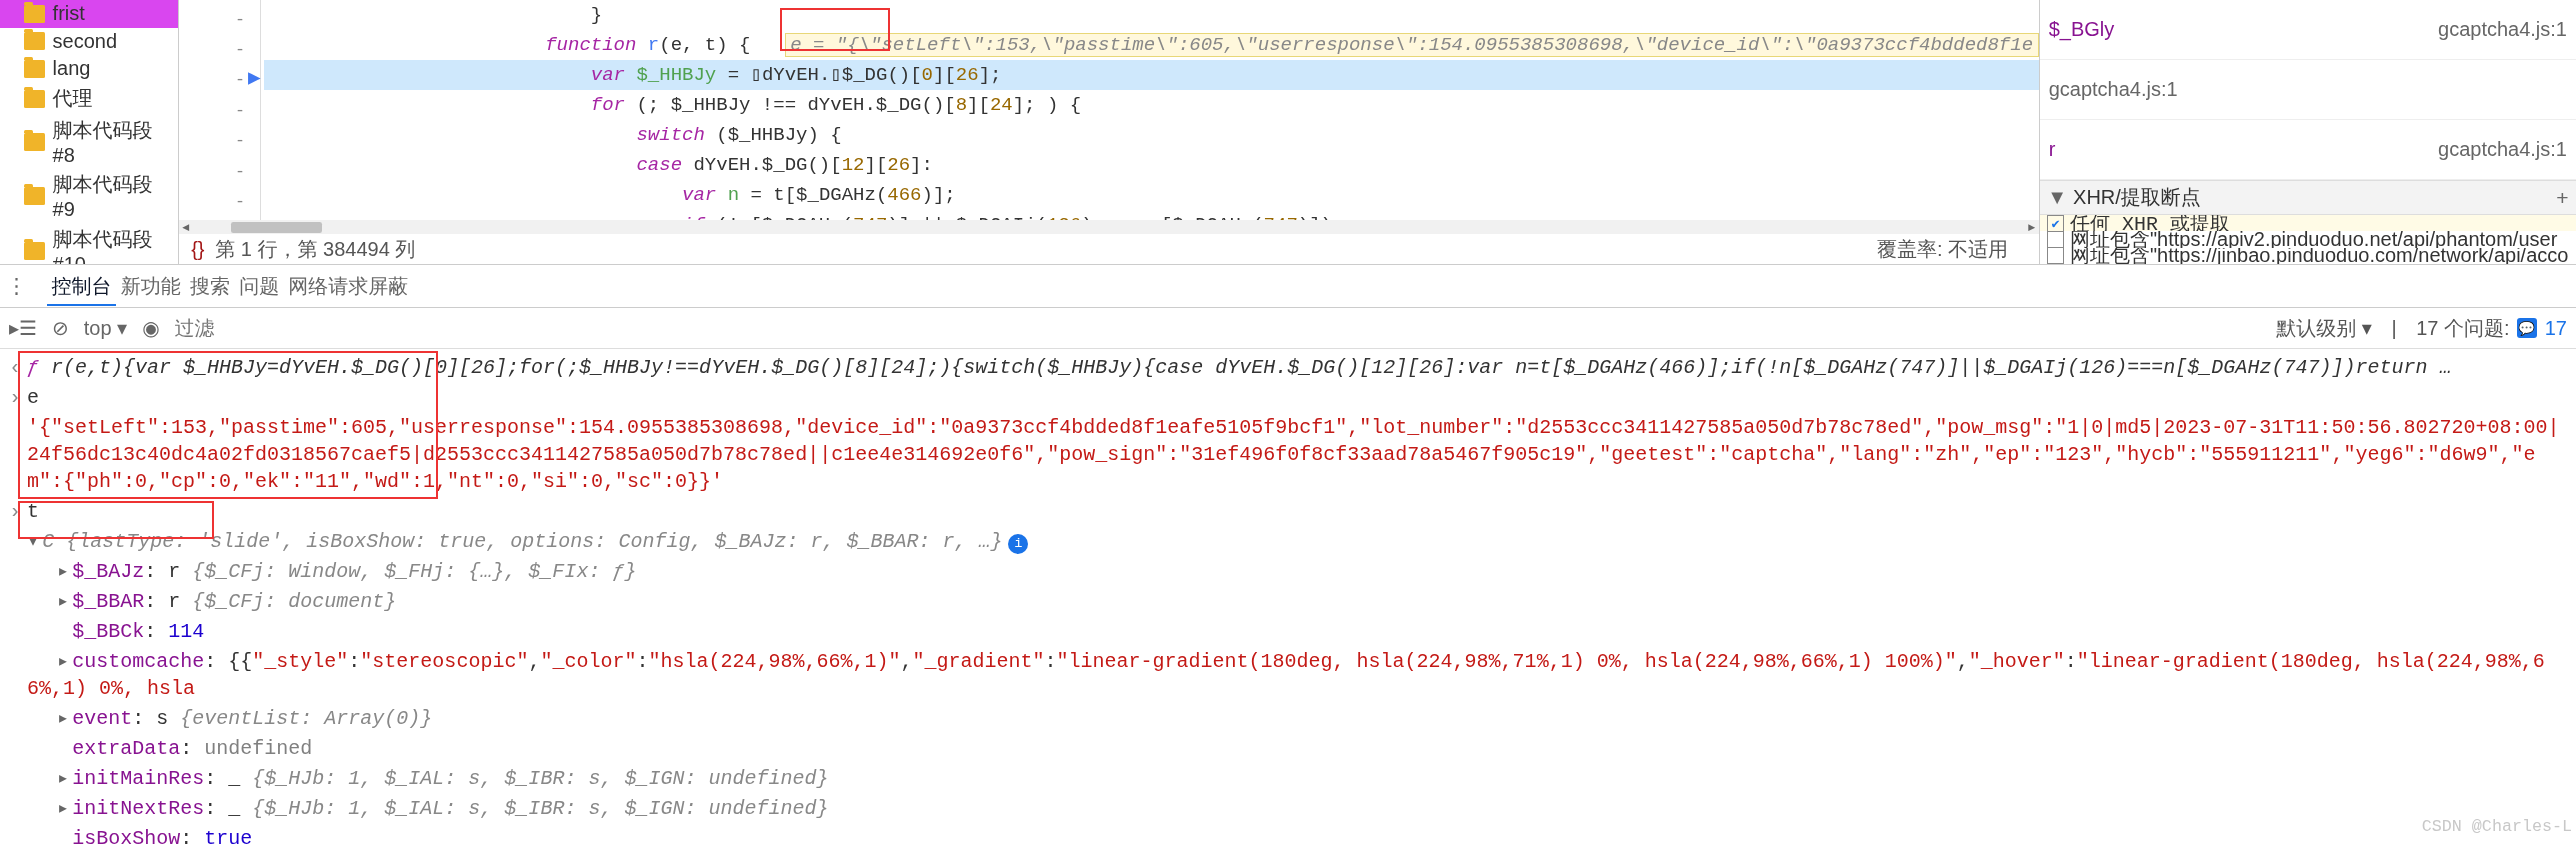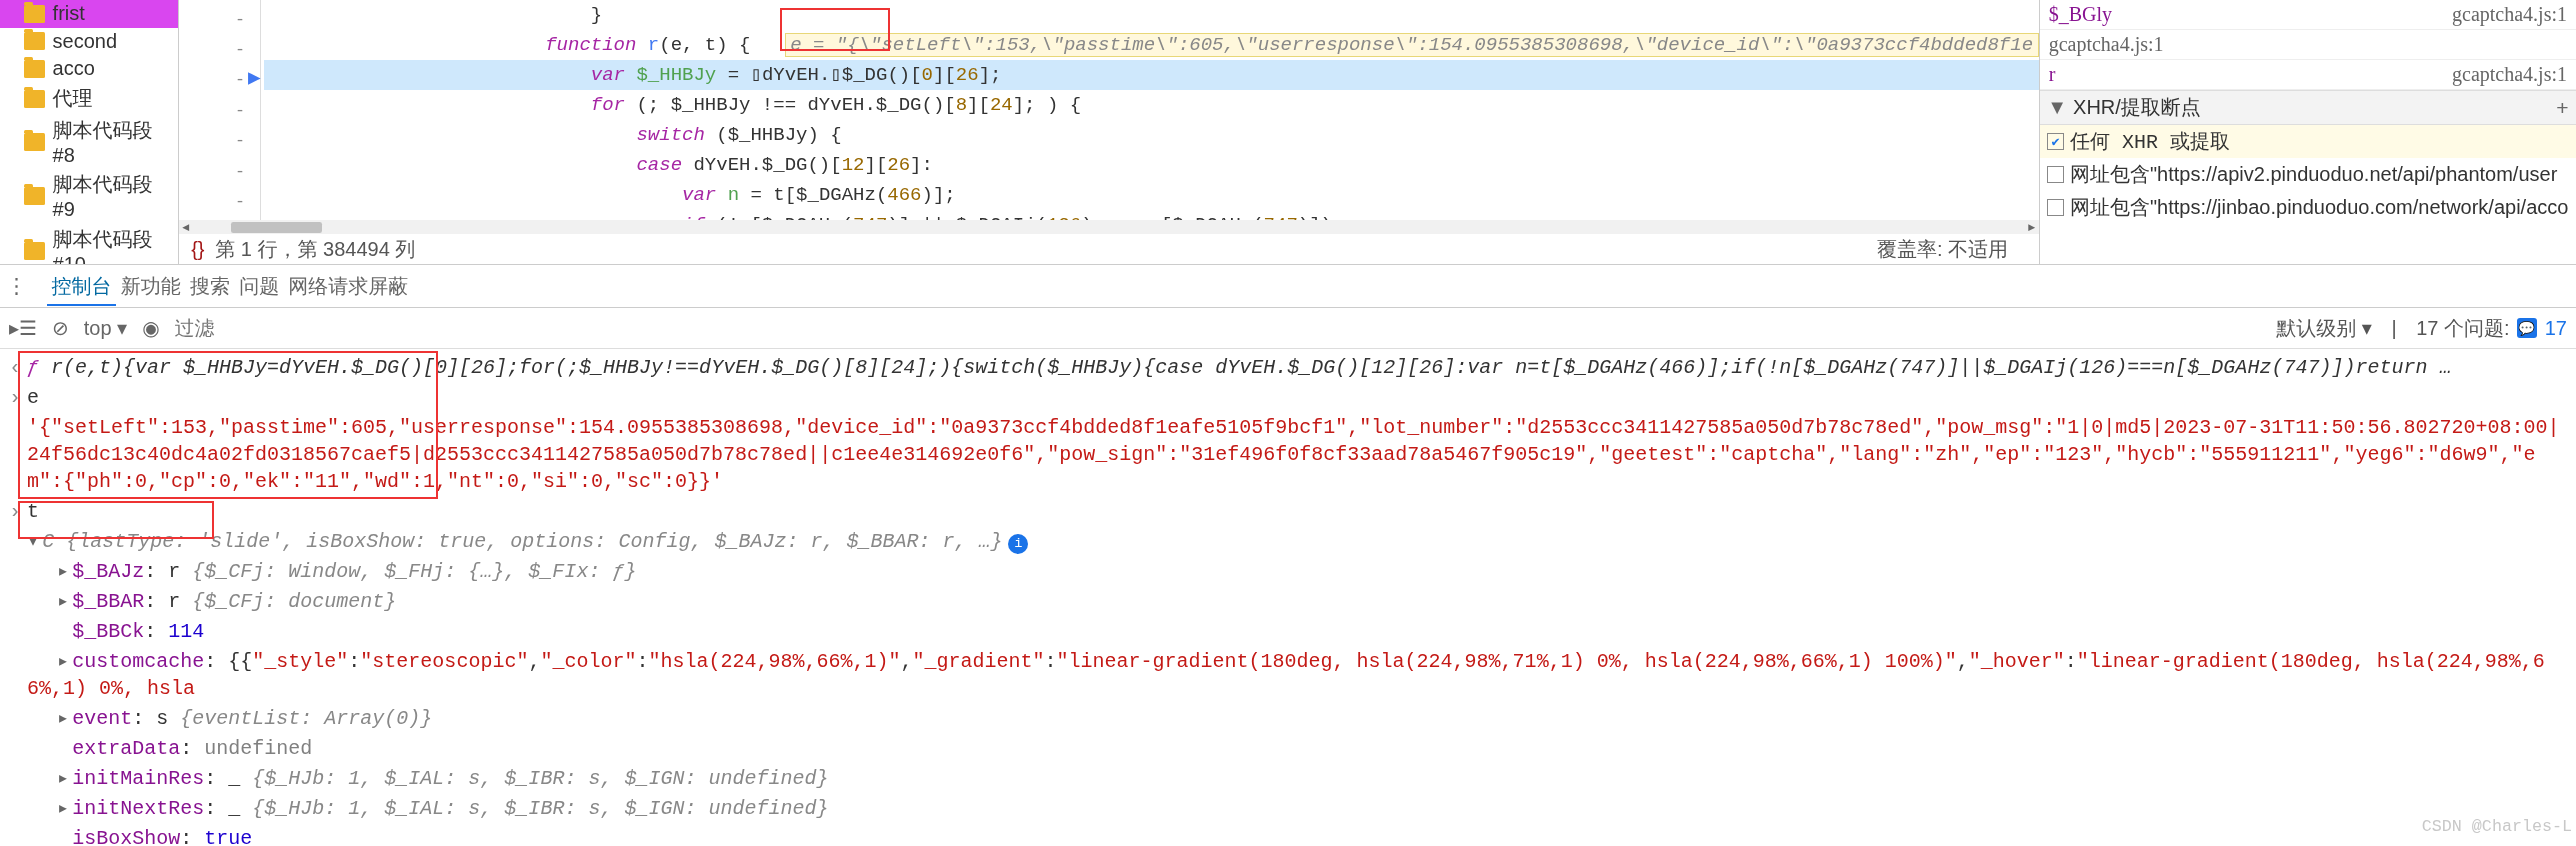--- a/index.html
+++ b/index.html
@@ -31,36 +31,36 @@
 
 .scrollbar-h { height:13.7px; background:#f1f1f1; display:flex; align-items:center; }
 .scroll-thumb { width:91px; height:10.7px; background:#c1c1c1; border-radius:2.3px; margin-left:38px; }
 .scroll-arrow { width:13.7px; height:13.7px; display:flex; align-items:center; justify-content:center; color:#666; font-size:9px; }
 
 .status-row { display:flex; align-items:center; height:30px; font-size:20px; color:#555; padding:0 7.6px; }
 .brace-icon { color:#a31515; font-size:20px; margin-right:10.7px; margin-left:4.6px; }
 .coverage { margin-left:auto; margin-right:23px; color:#555; }
 
 .right-panel { width: 542px; border-left:0.8px solid #ccc; display:flex; flex-direction:column; font-size:20px; }
-.scope-row { display:flex; align-items:center; padding:3px 9px; border-bottom:0.8px solid #eee;font-family:Liberation Serif, serif; }
+.scope-row { display:flex; align-items:center; padding:18px 9px; border-bottom:0.8px solid #eee; }
 .scope-name { color:#881391; flex:1; }
 .scope-src { color:#666; text-align:right; }
 .bphdr { background:#f3f3f3; border-top:0.8px solid #ddd; border-bottom:0.8px solid #ddd; padding:3px 7.6px; display:flex; align-items:center; }
 .bphdr .tri { margin-right:6px; color:#666; }
 .bp-row { display:flex; align-items:center; padding:3px 7.6px; gap:6px; overflow:hidden; white-space:nowrap; }
 .bp-row.active { background:#fffbe6;font-family:Liberation Mono, monospace; }
 .cb { width:16.7px; height:16.7px; border:0.8px solid #888; flex-shrink:0; display:flex; align-items:center; justify-content:center; }
 .cb.checked::after { content:"✔"; color:#1a73e8; font-size:13.7px; }
 .plus { margin-left:auto; color:#666; font-size:21px; }
 
 
 .drawer-bar { display:flex; align-items:center; height:43px; border-bottom:0.8px solid #ccc; padding:0 6px; gap:20px; font-size:20px; }
 .drawer-bar .menu-icon { color:#666; font-size:21px; }
 .tab { color:#666; padding:7.6px 4.6px; cursor:pointer; }
-.tab.active { color:#0369a1; border-bottom:2.3px solid #1a73e8; }
+.tab.active { color:#0f172a; border-bottom:2.3px solid #1a73e8; }
 
 .console-toolbar { display:flex; align-items:center; height:41px; border-bottom:0.8px solid #ddd; padding:0 9px; gap:15px; font-size:20px; }
 .console-toolbar .ico { color:#666; font-size:20px; }
 .filter-input { border:none; outline:none; font-size:20px; color:#aaa; flex:1; }
 .lvl { margin-left:auto; display:flex; align-items:center; gap:4.6px; color:#555; }
 .issues { display:flex; align-items:center; gap:7.6px; }
 .issue-ico { width:20px; height:20px; border-radius:3px; background:#1a73e8; color:#fff; font-size:13.7px; display:flex; align-items:center; justify-content:center; }
 
 
 .console-body { flex:1; overflow:auto; font-family: Consolas, "Courier New", monospace; font-size:20px; line-height:27px; padding:3px 0; position:relative; }
@@ -93,21 +93,21 @@
         <div class="file-item sel">
           <span class="folder-icon"></span>
           <span>frist</span>
         </div>
         <div class="file-item">
           <span class="folder-icon"></span>
           <span>second</span>
         </div>
         <div class="file-item">
           <span class="folder-icon"></span>
-          <span>acco</span>
+          <span>lang</span>
         </div>
         <div class="file-item">
           <span class="folder-icon"></span>
           <span>代理</span>
         </div>
         <div class="file-item">
           <span class="folder-icon"></span>
           <span>脚本代码段 #8</span>
         </div>
         <div class="file-item">

